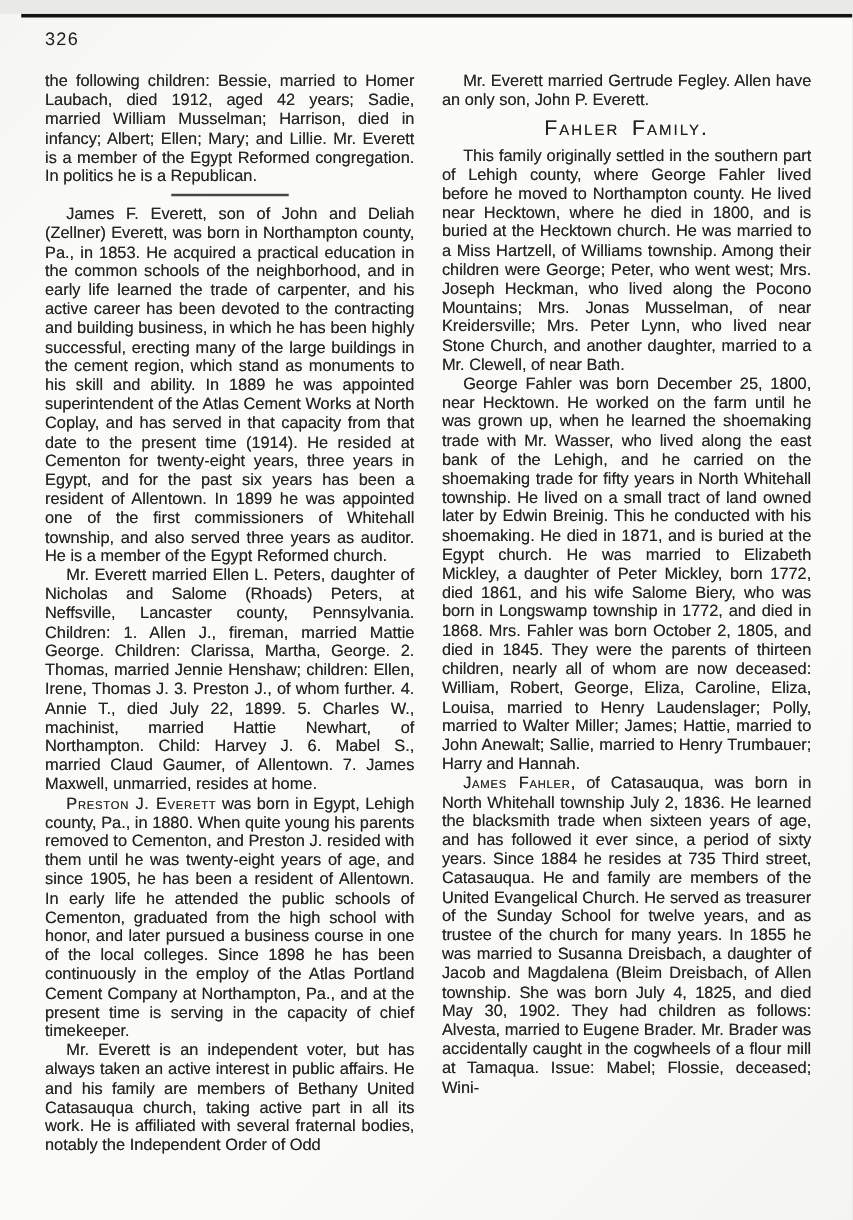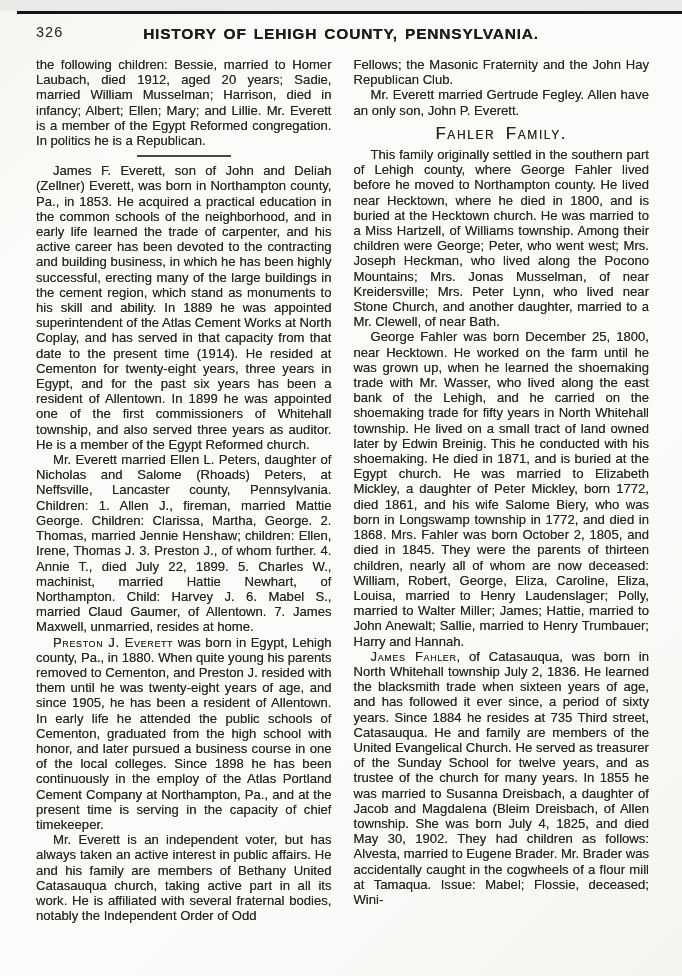--- a/index.html
+++ b/index.html
@@ -92,36 +92,34 @@
 </style>
 </head>
 <body>
 
 <div class="page">
 
   <div class="top-scan-line"></div>
 
   <header class="page-header">
     <span class="page-number">326</span>
-    <h1 class="running-title">HISTORY OF LEHIGH COUNTY, PENNSYLVANIA.</h1>
   </header>
 
   <main class="columns">
 
     <section class="col">
-      <p class="noindent">the following children: Bessie, married to Homer Laubach, died 1912, aged 20 years; Sadie, married William Musselman; Harrison, died in infancy; Albert; Ellen; Mary; and Lillie. Mr. Everett is a member of the Egypt Reformed congregation. In politics he is a Republican.</p>
+      <p class="noindent">the following children: Bessie, married to Homer Laubach, died 1912, aged 42 years; Sadie, married William Musselman; Harrison, died in infancy; Albert; Ellen; Mary; and Lillie. Mr. Everett is a member of the Egypt Reformed congregation. In politics he is a Republican.</p>
       <div class="section-divider-rule"></div>
       <p>James F. Everett, son of John and Deliah (Zellner) Everett, was born in Northampton county, Pa., in 1853. He acquired a practical education in the common schools of the neighborhood, and in early life learned the trade of carpenter, and his active career has been devoted to the contracting and building business, in which he has been highly successful, erecting many of the large buildings in the cement region, which stand as monuments to his skill and ability. In 1889 he was appointed superintendent of the Atlas Cement Works at North Coplay, and has served in that capacity from that date to the present time (1914). He resided at Cementon for twenty-eight years, three years in Egypt, and for the past six years has been a resident of Allentown. In 1899 he was appointed one of the first commissioners of Whitehall township, and also served three years as auditor. He is a member of the Egypt Reformed church.</p>
       <p>Mr. Everett married Ellen L. Peters, daughter of Nicholas and Salome (Rhoads) Peters, at Neffsville, Lancaster county, Pennsylvania. Children: 1. Allen J., fireman, married Mattie George. Children: Clarissa, Martha, George. 2. Thomas, married Jennie Henshaw; children: Ellen, Irene, Thomas J. 3. Preston J., of whom further. 4. Annie T., died July 22, 1899. 5. Charles W., machinist, married Hattie Newhart, of Northampton. Child: Harvey J. 6. Mabel S., married Claud Gaumer, of Allentown. 7. James Maxwell, unmarried, resides at home.</p>
       <p><span class="sc">Preston J. Everett</span><span> was born in Egypt, Lehigh county, Pa., in 1880. When quite young his parents removed to Cementon, and Preston J. resided with them until he was twenty-eight years of age, and since 1905, he has been a resident of Allentown. In early life he attended the public schools of Cementon, graduated from the high school with honor, and later pursued a business course in one of the local colleges. Since 1898 he has been continuously in the employ of the Atlas Portland Cement Company at Northampton, Pa., and at the present time is serving in the capacity of chief timekeeper.</span></p>
       <p>Mr. Everett is an independent voter, but has always taken an active interest in public affairs. He and his family are members of Bethany United Catasauqua church, taking active part in all its work. He is affiliated with several fraternal bodies, notably the Independent Order of Odd</p>
     </section>
 
     <section class="col">
-      <p class="noindent">Fellows; the Masonic Fraternity and the John Hay Republican Club.</p>
       <p>Mr. Everett married Gertrude Fegley. Allen have an only son, John P. Everett.</p>
       <h2 class="family-heading">Fahler Family.</h2>
       <p>This family originally settled in the southern part of Lehigh county, where George Fahler lived before he moved to Northampton county. He lived near Hecktown, where he died in 1800, and is buried at the Hecktown church. He was married to a Miss Hartzell, of Williams township. Among their children were George; Peter, who went west; Mrs. Joseph Heckman, who lived along the Pocono Mountains; Mrs. Jonas Musselman, of near Kreidersville; Mrs. Peter Lynn, who lived near Stone Church, and another daughter, married to a Mr. Clewell, of near Bath.</p>
       <p>George Fahler was born December 25, 1800, near Hecktown. He worked on the farm until he was grown up, when he learned the shoemaking trade with Mr. Wasser, who lived along the east bank of the Lehigh, and he carried on the shoemaking trade for fifty years in North Whitehall township. He lived on a small tract of land owned later by Edwin Breinig. This he conducted with his shoemaking. He died in 1871, and is buried at the Egypt church. He was married to Elizabeth Mickley, a daughter of Peter Mickley, born 1772, died 1861, and his wife Salome Biery, who was born in Longswamp township in 1772, and died in 1868. Mrs. Fahler was born October 2, 1805, and died in 1845. They were the parents of thirteen children, nearly all of whom are now deceased: William, Robert, George, Eliza, Caroline, Eliza, Louisa, married to Henry Laudenslager; Polly, married to Walter Miller; James; Hattie, married to John Anewalt; Sallie, married to Henry Trumbauer; Harry and Hannah.</p>
       <p><span class="sc">James Fahler</span><span>, of Catasauqua, was born in North Whitehall township July 2, 1836. He learned the blacksmith trade when sixteen years of age, and has followed it ever since, a period of sixty years. Since 1884 he resides at 735 Third street, Catasauqua. He and family are members of the United Evangelical Church. He served as treasurer of the Sunday School for twelve years, and as trustee of the church for many years. In 1855 he was married to Susanna Dreisbach, a daughter of Jacob and Magdalena (Bleim Dreisbach, of Allen township. She was born July 4, 1825, and died May 30, 1902. They had children as follows: Alvesta, married to Eugene Brader. Mr. Brader was accidentally caught in the cogwheels of a flour mill at Tamaqua. Issue: Mabel; Flossie, deceased; Wini-</span></p>
     </section>
 
   </main>
 
 </div>

